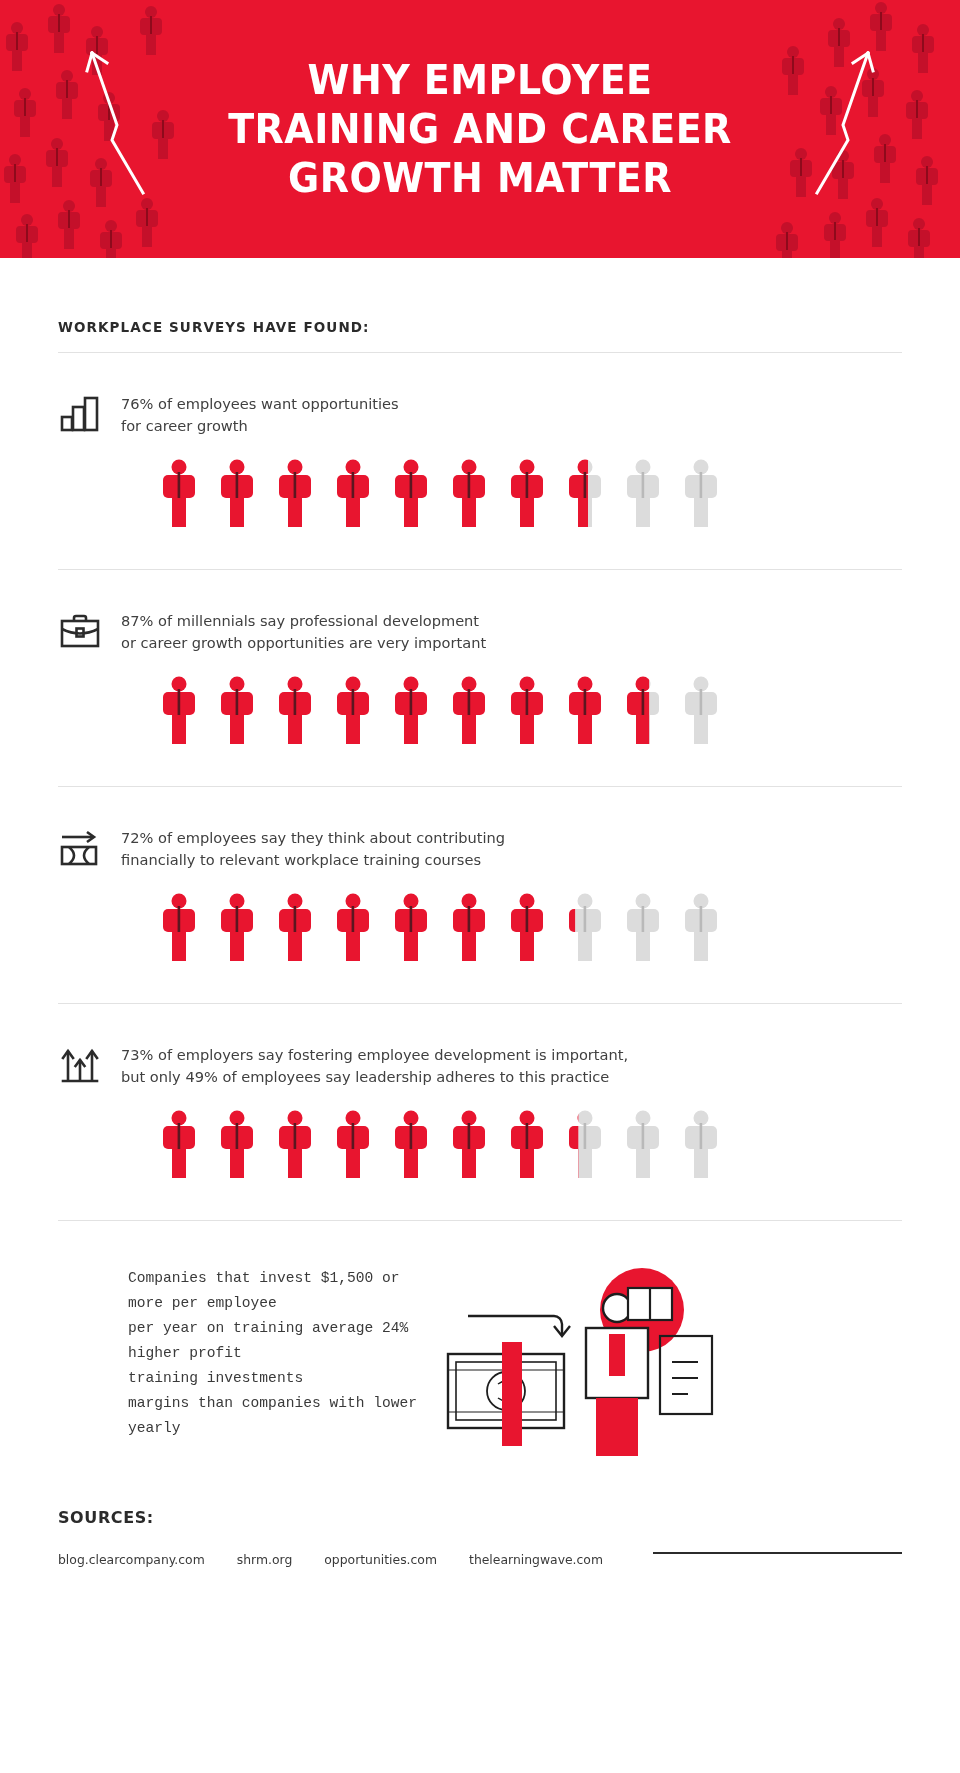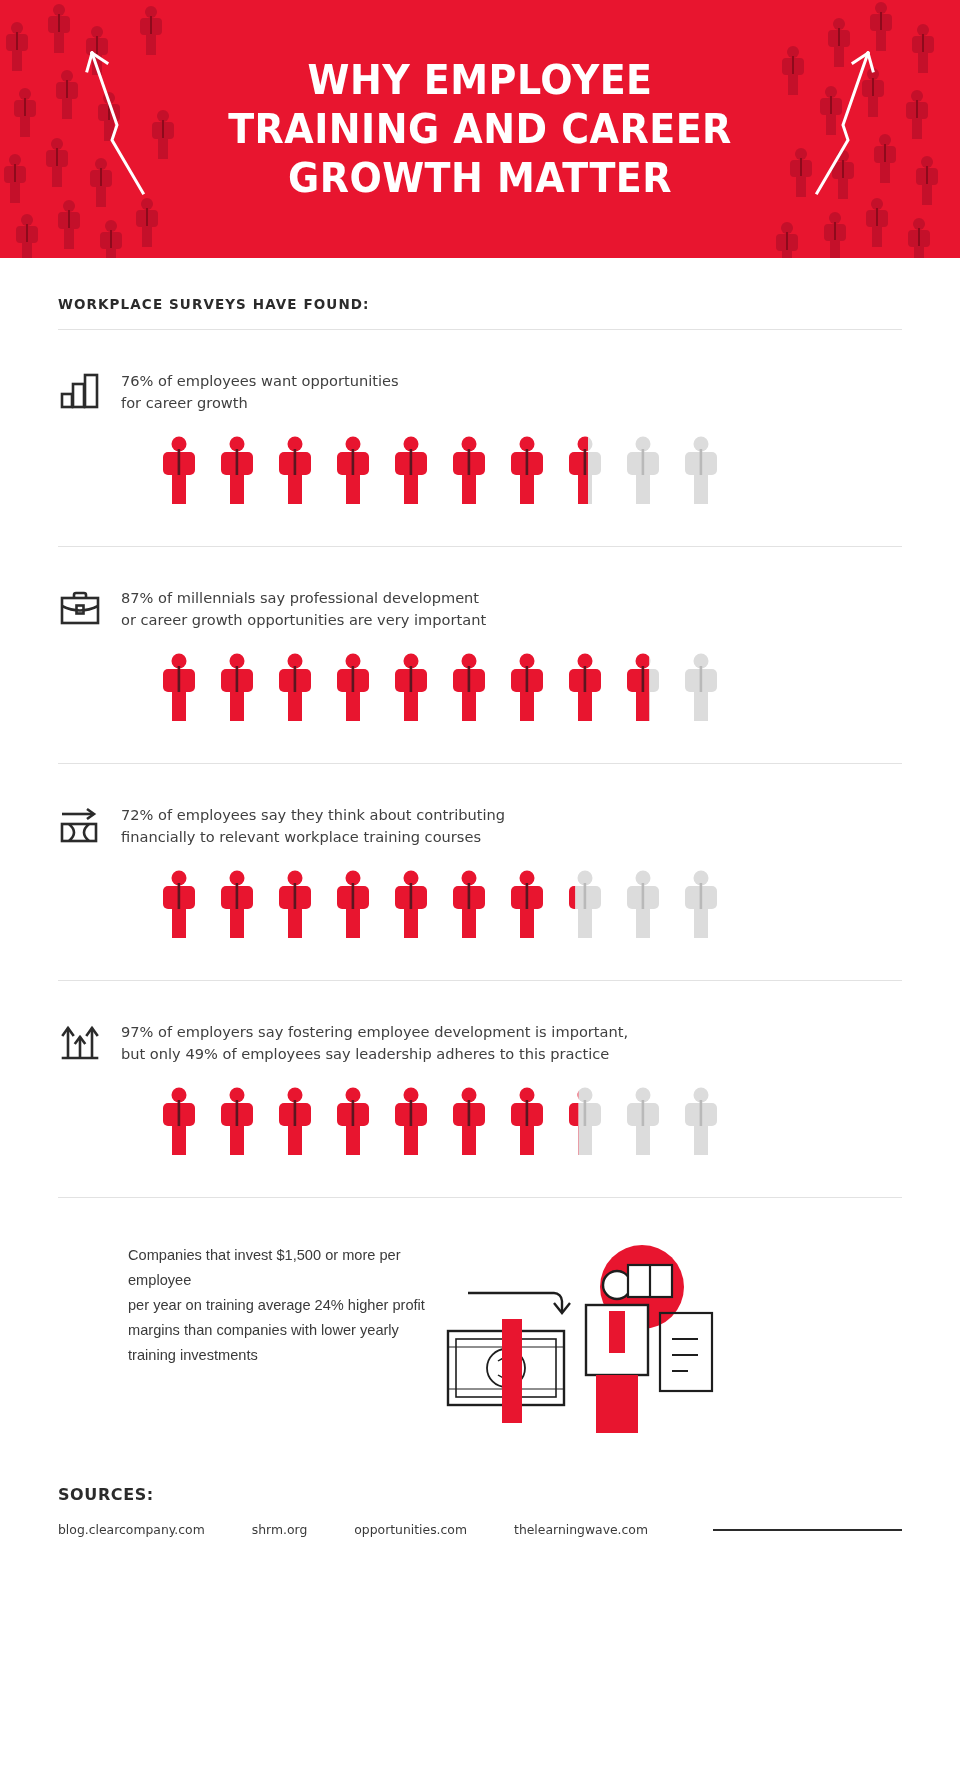--- a/index.html
+++ b/index.html
@@ -54,21 +54,21 @@
     position: absolute;
     z-index: 4;
   }
 
   
   .body-wrap {
     position: relative;
     padding: 0 58px;
   }
   .section-label {
-    margin-top: 38px;
+    margin-top: 61px;
     font-family: "DejaVu Sans", sans-serif;
     font-size: 13.5px;
     font-weight: bold;
     letter-spacing: 1.1px;
     color: #2b2b2b;
   }
   .divider {
     height: 1px;
     background: #e2e2e2;
     margin-top: 17px;
@@ -113,41 +113,40 @@
   
   .bottom-block {
     display: flex;
     align-items: flex-start;
     padding-top: 45px;
     gap: 16px;
   }
   .bottom-text {
     width: 372px;
     padding-left: 70px;
-    font-family: Liberation Sans, sans-serif;
+    font-family: Liberation Mono, monospace;
     font-size: 14.6px;
     line-height: 25px;
     color: #3a3a3a;
   }
   .bottom-illus { position: relative; width: 300px; height: 190px; }
 
   
   .footer { padding-top: 52px; }
   .sources-label {
     font-family: "DejaVu Sans", sans-serif;
     font-size: 16px;
     font-weight: bold;
     letter-spacing: 0.6px;
     color: #2b2b2b;
   }
   .sources-row {
-    margin-top: 18px;
+    margin-top: 25px;
     display: flex;
-    align-items: center;
-    gap: 47px;
+    gap: 32px;
   }
   .source-item {
     font-family: "DejaVu Sans", sans-serif;
     font-size: 12.4px;
     color: #3a3a3a;
     white-space: nowrap;
   }
   .footer-rule {
     flex: 1;
     height: 2px;
@@ -589,21 +588,21 @@
               <path d="M8 33 V6"></path>
                 <path d="M3 12 L8 5 L13 12"></path>
               <path d="M20 33 V15"></path>
                 <path d="M15.5 20 L20 14 L24.5 20"></path>
               <path d="M32 33 V6"></path>
                 <path d="M27 12 L32 5 L37 12"></path>
             </g>
           </svg>
         </div>
         <div class="stat-text">
-          <div>97% of employers say fostering employee development is important,</div>
+          <div>73% of employers say fostering employee development is important,</div>
           <div>but only 49% of employees say leadership adheres to this practice</div>
         </div>
       </div>
       <div class="people-row">
         <svg class="person" viewBox="0 0 32 70">
             <g fill="#e8152f">
               <circle cx="16" cy="8" r="7.5"></circle>
               <rect x="0" y="16" width="32" height="23" rx="5"></rect>
               <rect x="9" y="37" width="14" height="31"></rect>
             </g>
@@ -696,22 +695,22 @@
           </svg>
       </div>
     </div>
 
     <div class="divider-mid"></div>
 
     <div class="bottom-block">
       <div class="bottom-text">
         <div>Companies that invest $1,500 or more per employee</div>
         <div>per year on training average 24% higher profit</div>
+        <div>training investments</div>
         <div>margins than companies with lower yearly</div>
-        <div>training investments</div>
       </div>
 
       <div class="bottom-illus">
         <svg width="300" height="195" viewBox="0 0 300 195">
           <circle cx="196" cy="44" r="42" fill="#e8152f"></circle>
 
           <g fill="none" stroke="#1e1e1e" stroke-width="2.4">
             <path d="M22 50 H108 a8 8 0 0 1 8 8 V68"></path>
             <path d="M108 60 L116 70 L124 60"></path>
           </g>

